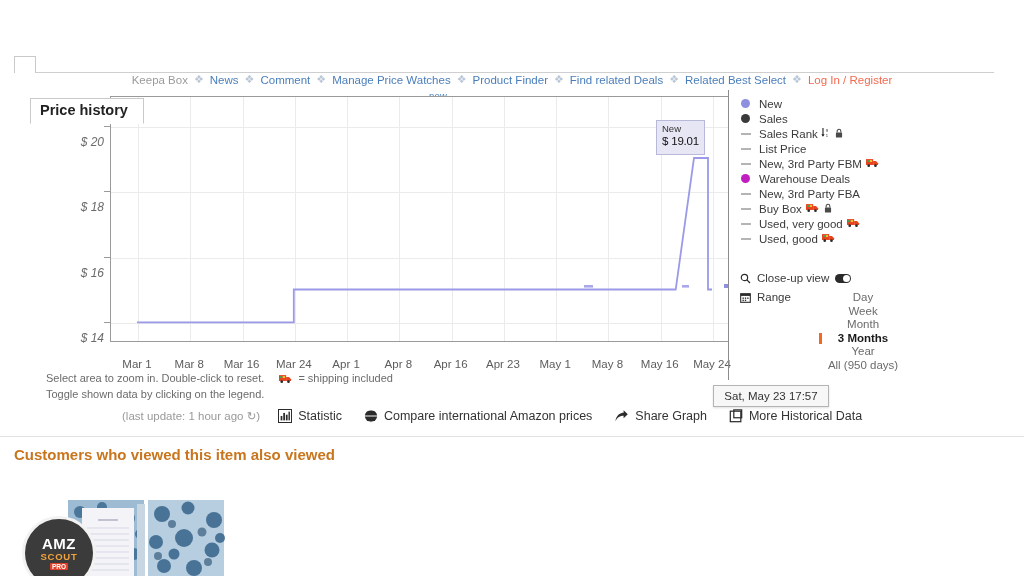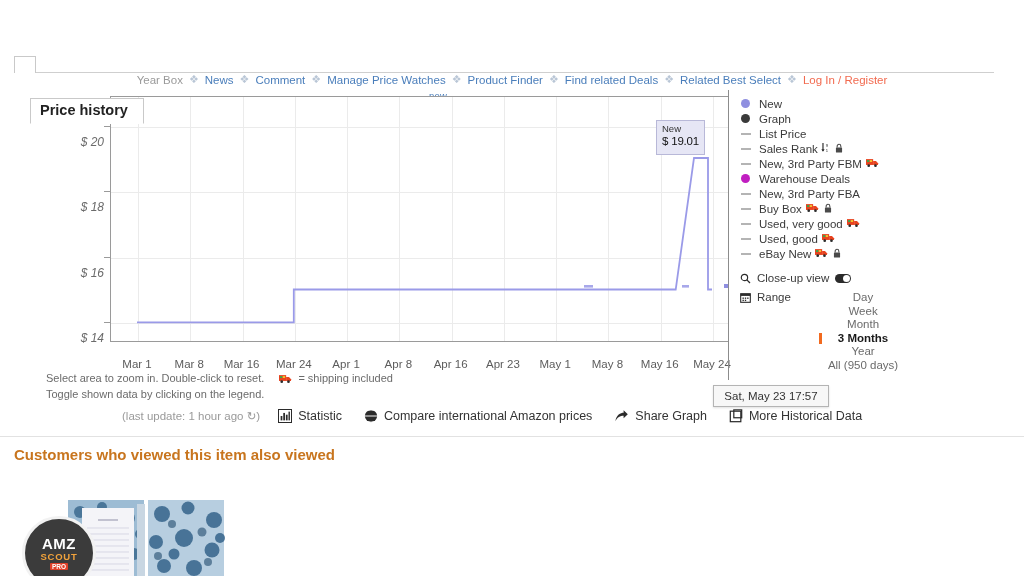--- a/index.html
+++ b/index.html
@@ -203,21 +203,21 @@
       </div>
       <div class="tab noborder">
         <span>Settings</span>
       </div>
       <span class="arrow-sep">→</span>
       <span class="ebay-logo">ebay</span>
     </div>
   </div>
 
   <div class="subnav">
-    <span class="lnk plain">Year Box</span>
+    <span class="lnk plain">Keepa Box</span>
     <span class="dia">❖</span>
     <span class="lnk">News</span>
     <span class="dia">❖</span>
     <span class="lnk">Comment</span>
     <span class="dia">❖</span>
     <span class="lnk">Manage Price Watches</span>
     <span class="dia">❖</span>
     <span class="lnk">Product Finder</span>
     <span class="dia">❖</span>
     <span class="lnk">Find related Deals</span>
@@ -291,43 +291,43 @@
       <div class="lg-row">
         <span class="lg-mark">
           <span class="dot" style="background: rgb(143, 143, 224);"></span>
         </span>
         <span class="lg-txt">New</span>
       </div>
       <div class="lg-row">
         <span class="lg-mark">
           <span class="dot" style="background: rgb(58, 58, 58);"></span>
         </span>
-        <span class="lg-txt">Graph</span>
-      </div>
-      <div class="lg-row">
-        <span class="lg-mark">
-          <span class="dash" style="background: rgb(180, 180, 180);"></span>
-        </span>
-        <span class="lg-txt">List Price</span>
+        <span class="lg-txt">Sales</span>
       </div>
       <div class="lg-row">
         <span class="lg-mark">
           <span class="dash" style="background: rgb(180, 180, 180);"></span>
         </span>
         <span class="lg-txt">Sales Rank</span>
         <span class="ico-sort"><svg width="9" height="11" viewBox="0 0 10 12">
             <line x1="2.2" y1="1" x2="2.2" y2="10" stroke="#2b2b2b" stroke-width="1.3"></line>
             <path d="M0.4 8 L2.2 10.6 L4 8 Z" fill="#2b2b2b"></path>
             <text x="5.4" y="5" font-size="4.6" fill="#2b2b2b" font-family="sans-serif">9</text>
             <text x="5.4" y="11" font-size="4.6" fill="#2b2b2b" font-family="sans-serif">1</text>
           </svg></span>
         <span class="ico-lock"><svg width="8" height="10" viewBox="0 0 10 13">
             <path d="M2.6 6 V4.1 a2.4 2.4 0 0 1 4.8 0 V6" fill="none" stroke="#4a4a4a" stroke-width="1.4"></path>
             <rect x="1" y="5.8" width="8" height="6.6" rx="0.8" fill="#4a4a4a"></rect>
           </svg></span>
+      </div>
+      <div class="lg-row">
+        <span class="lg-mark">
+          <span class="dash" style="background: rgb(180, 180, 180);"></span>
+        </span>
+        <span class="lg-txt">List Price</span>
       </div>
       <div class="lg-row">
         <span class="lg-mark">
           <span class="dash" style="background: rgb(180, 180, 180);"></span>
         </span>
         <span class="lg-txt">New, 3rd Party FBM</span>
         <span class="ico-truck"><svg width="13" height="10" viewBox="0 0 20 14">
             <rect x="0" y="1" width="11" height="9" fill="#e8431f"></rect>
             <rect x="1.5" y="2.5" width="3.6" height="3" fill="#3fa34d"></rect>
             <rect x="5.8" y="2.5" width="3.6" height="3" fill="#f2c12e"></rect>
@@ -385,38 +385,20 @@
           <span class="dash" style="background: rgb(180, 180, 180);"></span>
         </span>
         <span class="lg-txt">Used, good</span>
         <span class="ico-truck"><svg width="13" height="10" viewBox="0 0 20 14">
             <rect x="0" y="1" width="11" height="9" fill="#e8431f"></rect>
             <rect x="1.5" y="2.5" width="3.6" height="3" fill="#3fa34d"></rect>
             <rect x="5.8" y="2.5" width="3.6" height="3" fill="#f2c12e"></rect>
             <path d="M11 4 h4.4 l3.1 3.2 V10 H11 Z" fill="#e8431f"></path>
             <circle cx="4.2" cy="11.2" r="2.1" fill="#2b2b2b"></circle>
             <circle cx="14.6" cy="11.2" r="2.1" fill="#2b2b2b"></circle>
-          </svg></span>
-      </div>
-      <div class="lg-row">
-        <span class="lg-mark">
-          <span class="dash" style="background: rgb(180, 180, 180);"></span>
-        </span>
-        <span class="lg-txt">eBay New</span>
-        <span class="ico-truck"><svg width="13" height="10" viewBox="0 0 20 14">
-            <rect x="0" y="1" width="11" height="9" fill="#e8431f"></rect>
-            <rect x="1.5" y="2.5" width="3.6" height="3" fill="#3fa34d"></rect>
-            <rect x="5.8" y="2.5" width="3.6" height="3" fill="#f2c12e"></rect>
-            <path d="M11 4 h4.4 l3.1 3.2 V10 H11 Z" fill="#e8431f"></path>
-            <circle cx="4.2" cy="11.2" r="2.1" fill="#2b2b2b"></circle>
-            <circle cx="14.6" cy="11.2" r="2.1" fill="#2b2b2b"></circle>
-          </svg></span>
-        <span class="ico-lock"><svg width="8" height="10" viewBox="0 0 10 13">
-            <path d="M2.6 6 V4.1 a2.4 2.4 0 0 1 4.8 0 V6" fill="none" stroke="#4a4a4a" stroke-width="1.4"></path>
-            <rect x="1" y="5.8" width="8" height="6.6" rx="0.8" fill="#4a4a4a"></rect>
           </svg></span>
       </div>
     </div>
 
   <div class="ctl" style="top:272px;">
     <div class="ctl-row">
       <span class="ctl-ico">
         <svg width="11" height="11" viewBox="0 0 16 16">
           <circle cx="6.5" cy="6.5" r="4.6" fill="none" stroke="#2b2b2b" stroke-width="1.7"></circle>
           <line x1="10" y1="10" x2="14.5" y2="14.5" stroke="#2b2b2b" stroke-width="1.9"></line>

